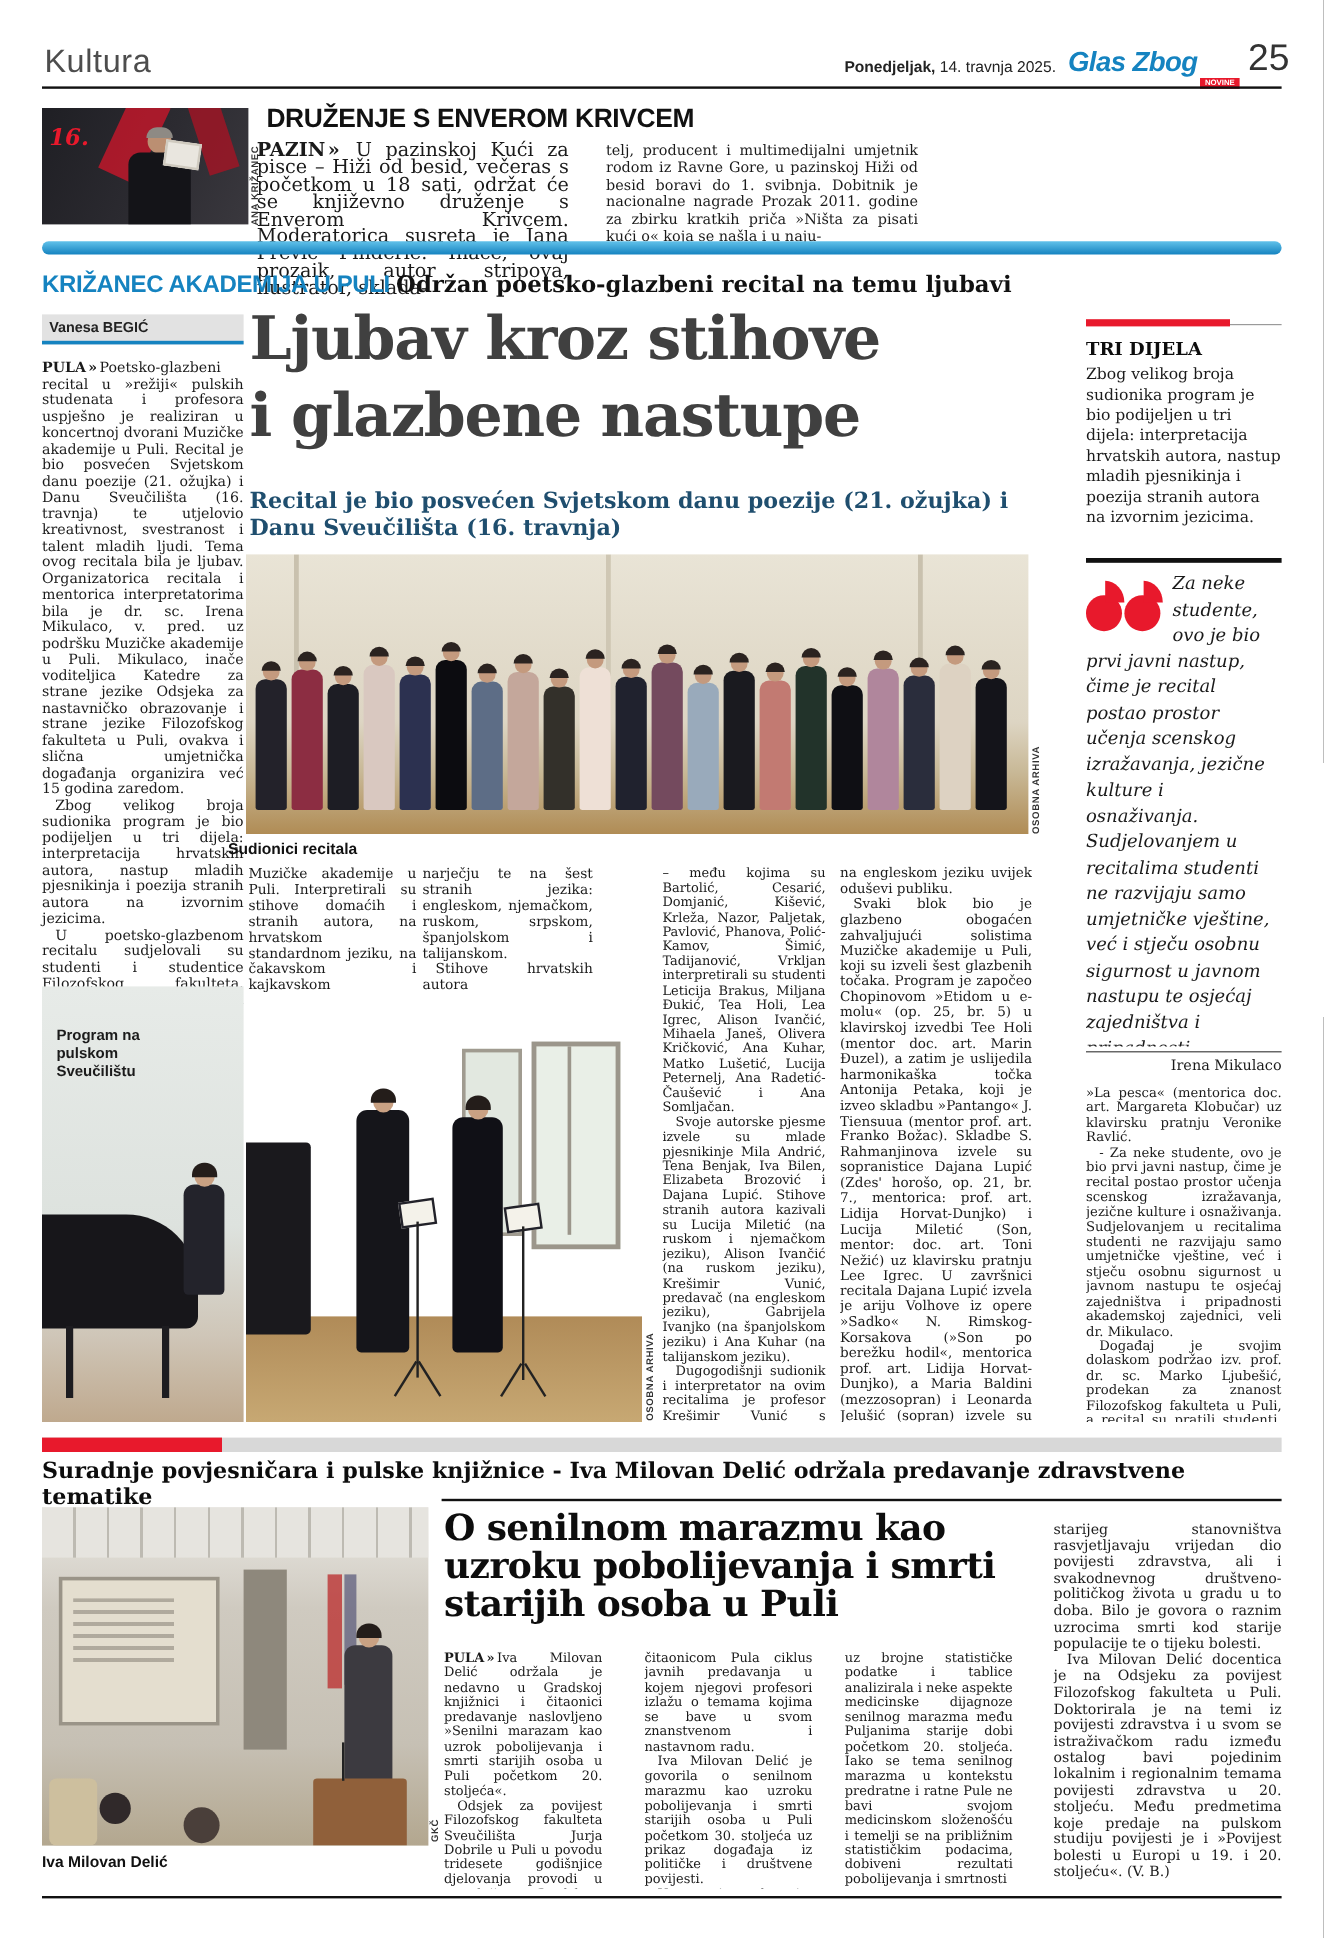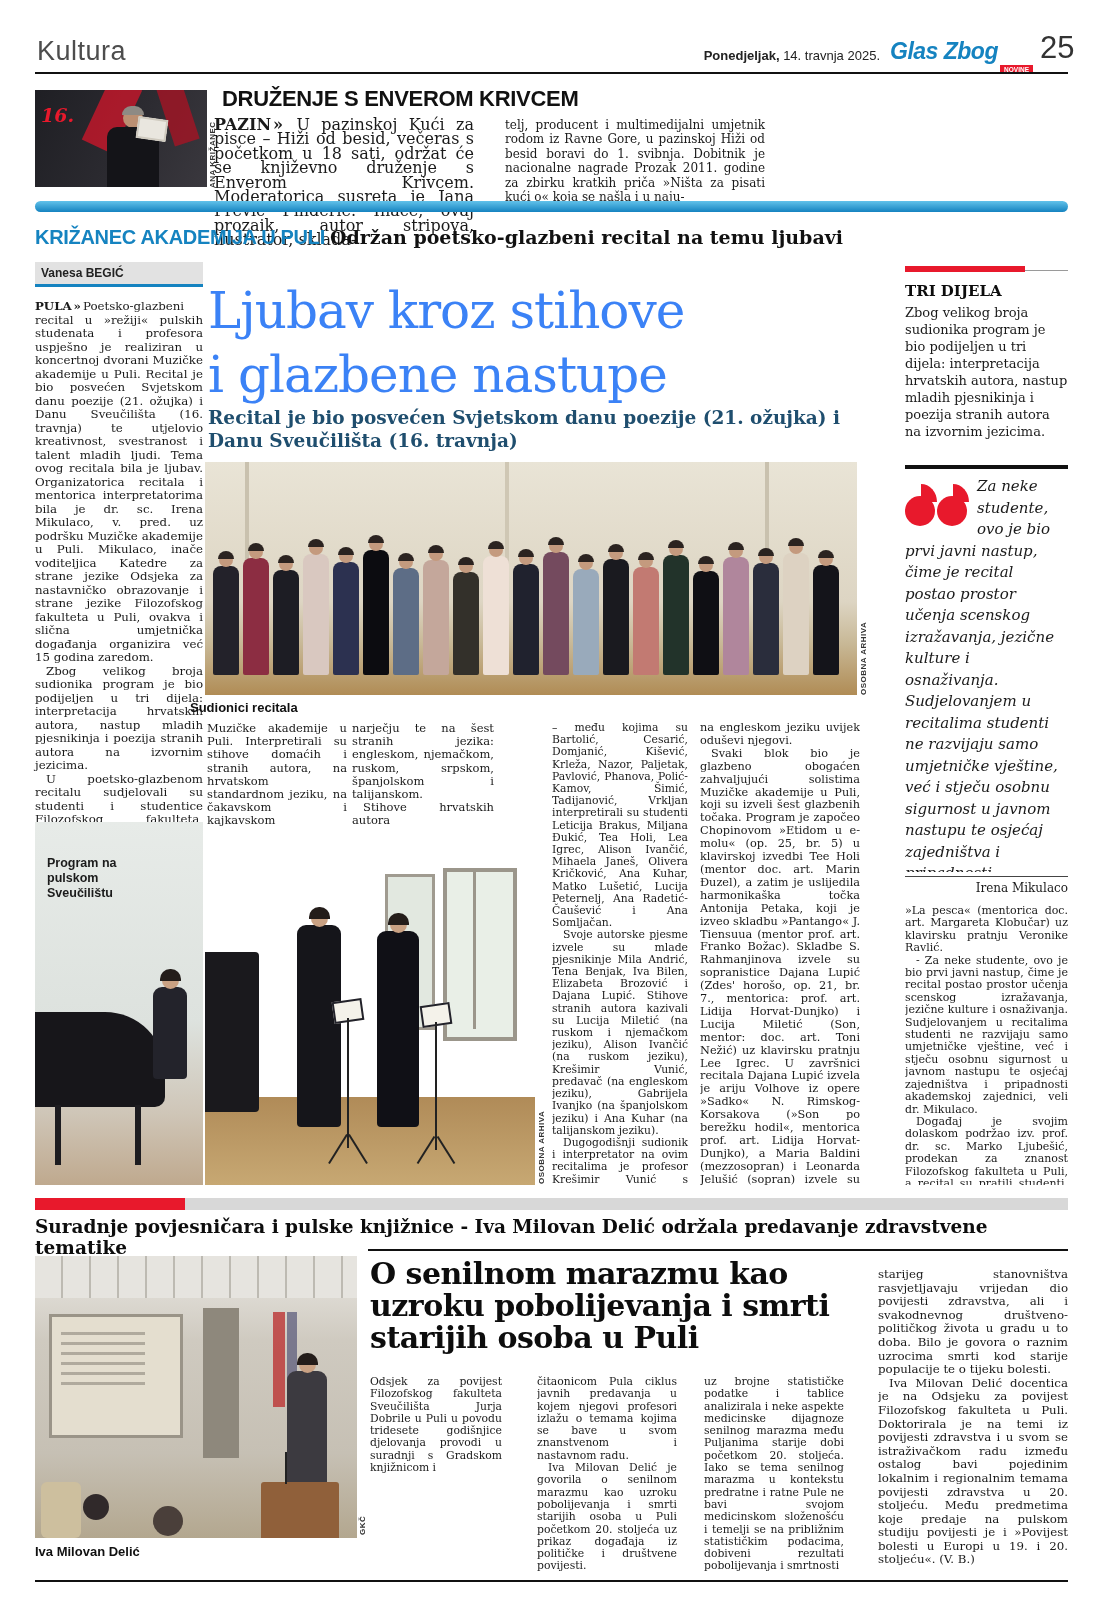--- a/index.html
+++ b/index.html
@@ -84,21 +84,21 @@
 
   <div class="abs" style="left:35px;top:226px;width:1000px;">
     <span class="sans" style="font-size:20px;font-weight:bold;color:#1583c0;letter-spacing:-0.3px;">KRIŽANEC AKADEMIJA U PULI</span>
     <span class="serif" style="font-size:19px;font-weight:bold;color:#111;">Održan poetsko-glazbeni recital na temu ljubavi</span>
   </div>
 
   <div class="abs" style="left:35px;top:262px;width:168px;height:22px;background:#e2e2e2;border-bottom:3px solid #1583c0;">
     <span class="sans" style="position:absolute;left:6px;top:4px;font-size:12px;font-weight:bold;color:#222;">Vanesa BEGIĆ</span>
   </div>
 
-  <div class="abs serif" style="left:208px;top:250px;width:670px;font-size:50px;line-height:64px;font-weight:normal;letter-spacing:-1px;color:#3b82f6;margin-top:29px;">
+  <div class="abs serif" style="left:208px;top:250px;width:670px;font-size:50px;line-height:64px;font-weight:bold;letter-spacing:-1px;color:#404040;">
     <div>Ljubav kroz stihove</div>
     <div>i glazbene nastupe</div>
   </div>
 
   <div class="abs serif" style="left:208px;top:406px;width:655px;font-size:18.5px;line-height:23px;font-weight:bold;color:#1f4e6e;">Recital je bio posvećen Svjetskom danu poezije (21. ožujka) i Danu Sveučilišta (16. travnja)</div>
 
   <div class="abs jus serif bodytext" style="left:35px;top:300px;width:168px;height:512px;font-size:11.8px;line-height:13.5px;">
     <p><span class="loc">PULA</span><span class="arr">»</span><span>Poetsko-glazbeni recital u »režiji« pulskih studenata i profesora uspješno je realiziran u koncertnoj dvorani Muzičke akademije u Puli. Recital je bio posvećen Svjetskom danu poezije (21. ožujka) i Danu Sveučilišta (16. travnja) te utjelovio kreativnost, svestranost i talent mladih ljudi. Tema ovog recitala bila je ljubav. Organizatorica recitala i mentorica interpretatorima bila je dr. sc. Irena Mikulaco, v. pred. uz podršku Muzičke akademije u Puli. Mikulaco, inače voditeljica Katedre za strane jezike Odsjeka za nastavničko obrazovanje i strane jezike Filozofskog fakulteta u Puli, ovakva i slična umjetnička događanja organizira već 15 godina zaredom.</span></p>
     <p>Zbog velikog broja sudionika program je bio podijeljen u tri dijela: interpretacija hrvatskih autora, nastup mladih pjesnikinja i poezija stranih autora na izvornim jezicima.</p>
     <p>U poetsko-glazbenom recitalu sudjelovali su studenti i studentice Filozofskog fakulteta, Fakulteta za odgojne i obrazovne znanosti i</p>
@@ -217,21 +217,21 @@
     <p>Stihove hrvatskih autora</p>
   </div>
 
   <div class="abs jus serif bodytext clip" style="left:552px;top:722px;width:136px;height:463px;font-size:10.8px;line-height:12.2px;">
     <p>– među kojima su Bartolić, Cesarić, Domjanić, Kišević, Krleža, Nazor, Paljetak, Pavlović, Phanova, Polić-Kamov, Šimić, Tadijanović, Vrkljan interpretirali su studenti Leticija Brakus, Miljana Đukić, Tea Holi, Lea Igrec, Alison Ivančić, Mihaela Janeš, Olivera Kričković, Ana Kuhar, Matko Lušetić, Lucija Peternelj, Ana Radetić-Čaušević i Ana Somljačan.</p>
     <p>Svoje autorske pjesme izvele su mlade pjesnikinje Mila Andrić, Tena Benjak, Iva Bilen, Elizabeta Brozović i Dajana Lupić. Stihove stranih autora kazivali su Lucija Miletić (na ruskom i njemačkom jeziku), Alison Ivančić (na ruskom jeziku), Krešimir Vunić, predavač (na engleskom jeziku), Gabrijela Ivanjko (na španjolskom jeziku) i Ana Kuhar (na talijanskom jeziku).</p>
     <p>Dugogodišnji sudionik i interpretator na ovim recitalima je profesor Krešimir Vunić s Filozofskog fakulteta koji svojom ekspresivnom i emocionalnom interpretacijom</p>
   </div>
 
   <div class="abs jus serif bodytext clip" style="left:700px;top:722px;width:160px;height:463px;font-size:11.3px;line-height:12.9px;">
-    <p>na engleskom jeziku uvijek oduševi njegovi.</p>
+    <p>na engleskom jeziku uvijek oduševi publiku.</p>
     <p>Svaki blok bio je glazbeno obogaćen zahvaljujući solistima Muzičke akademije u Puli, koji su izveli šest glazbenih točaka. Program je započeo Chopinovom »Etidom u e-molu« (op. 25, br. 5) u klavirskoj izvedbi Tee Holi (mentor doc. art. Marin Đuzel), a zatim je uslijedila harmonikaška točka Antonija Petaka, koji je izveo skladbu »Pantango« J. Tiensuua (mentor prof. art. Franko Božac). Skladbe S. Rahmanjinova izvele su sopranistice Dajana Lupić (Zdes' horošo, op. 21, br. 7., mentorica: prof. art. Lidija Horvat-Dunjko) i Lucija Miletić (Son, mentor: doc. art. Toni Nežić) uz klavirsku pratnju Lee Igrec. U završnici recitala Dajana Lupić izvela je ariju Volhove iz opere »Sadko« N. Rimskog-Korsakova (»Son po berežku hodil«, mentorica prof. art. Lidija Horvat-Dunjko), a Maria Baldini (mezzosopran) i Leonarda Jelušić (sopran) izvele su Rossinijevu</p>
   </div>
 
   <div class="abs" style="left:205px;top:832px;width:330px;height:353px;background:linear-gradient(180deg,#dcd8d0 0%,#d2cec5 62%,#b99668 78%,#a5straight 100%,#a5824f 100%);overflow:hidden;">
     <div class="abs" style="left:238px;top:36px;width:66px;height:165px;background:#e9efe7;border:4px solid #9b968b;"></div>
     <div class="abs" style="left:268px;top:40px;width:3px;height:157px;background:#9b968b;"></div>
     <div class="abs" style="left:180px;top:42px;width:44px;height:150px;background:#e2e8e0;border:3px solid #a09b90;"></div>
     <div class="abs" style="left:0;top:265px;width:330px;height:88px;background:linear-gradient(180deg,#b08b58,#c7a873);"></div>
     <div class="abs" style="left:-18px;top:120px;width:72px;height:160px;background:#1a191d;border-radius:4px;"></div>
     <div class="figure" style="left:92px;top:78px;width:44px;height:225px;">
@@ -301,26 +301,27 @@
     <div class="abs" style="left:48px;top:238px;width:26px;height:26px;border-radius:50%;background:#30292a;"></div>
     <div class="abs" style="left:118px;top:250px;width:30px;height:30px;border-radius:50%;background:#4a3f3a;"></div>
     <div class="abs" style="left:6px;top:226px;width:40px;height:56px;background:#cdbf9e;border-radius:6px;"></div>
   </div>
   <div class="abs vcredit" style="left:358px;top:1495px;height:40px;">GKČ</div>
   <div class="abs caption" style="left:35px;top:1544px;">Iva Milovan Delić</div>
 
   <div class="abs serif" style="left:370px;top:1258px;width:520px;font-size:30px;line-height:32px;font-weight:bold;letter-spacing:-0.5px;color:#0d0d0d;">O senilnom marazmu kao uzroku pobolijevanja i smrti starijih osoba u Puli</div>
 
   <div class="abs jus serif bodytext clip" style="left:370px;top:1376px;width:132px;height:198px;font-size:10.8px;line-height:12.3px;">
+    <p><span class="loc">PULA</span><span class="arr">»</span><span>Iva Milovan Delić održala je nedavno u Gradskoj knjižnici i čitaonici predavanje naslovljeno »Senilni marazam kao uzrok pobolijevanja i smrti starijih osoba u Puli početkom 20. stoljeća«.</span></p>
     <p>Odsjek za povijest Filozofskog fakulteta Sveučilišta Jurja Dobrile u Puli u povodu tridesete godišnjice djelovanja provodi u suradnji s Gradskom knjižnicom i</p>
   </div>
 
   <div class="abs jus serif bodytext clip" style="left:537px;top:1376px;width:140px;height:198px;font-size:10.8px;line-height:12.3px;">
     <p>čitaonicom Pula ciklus javnih predavanja u kojem njegovi profesori izlažu o temama kojima se bave u svom znanstvenom i nastavnom radu.</p>
-    <p>Iva Milovan Delić je govorila o senilnom marazmu kao uzroku pobolijevanja i smrti starijih osoba u Puli početkom 20. stoljeća uz prikaz događaja iz političke i društvene povijesti.</p>
+    <p>Iva Milovan Delić je govorila o senilnom marazmu kao uzroku pobolijevanja i smrti starijih osoba u Puli početkom 30. stoljeća uz prikaz događaja iz političke i društvene povijesti.</p>
     <p>U svome je predavanju</p>
   </div>
 
   <div class="abs jus serif bodytext clip" style="left:704px;top:1376px;width:140px;height:198px;font-size:10.8px;line-height:12.3px;">
     <p>uz brojne statističke podatke i tablice analizirala i neke aspekte medicinske dijagnoze senilnog marazma među Puljanima starije dobi početkom 20. stoljeća. Iako se tema senilnog marazma u kontekstu predratne i ratne Pule ne bavi svojom medicinskom složenošću i temelji se na približnim statističkim podacima, dobiveni rezultati pobolijevanja i smrtnosti</p>
   </div>
 
   <div class="abs jus serif bodytext clip" style="left:878px;top:1268px;width:190px;height:306px;font-size:11.8px;line-height:13.6px;">
     <p>starijeg stanovništva rasvjetljavaju vrijedan dio povijesti zdravstva, ali i svakodnevnog društveno-političkog života u gradu u to doba. Bilo je govora o raznim uzrocima smrti kod starije populacije te o tijeku bolesti.</p>
     <p>Iva Milovan Delić docentica je na Odsjeku za povijest Filozofskog fakulteta u Puli. Doktorirala je na temi iz povijesti zdravstva i u svom se istraživačkom radu između ostalog bavi pojedinim lokalnim i regionalnim temama povijesti zdravstva u 20. stoljeću. Među predmetima koje predaje na pulskom studiju povijesti je i »Povijest bolesti u Europi u 19. i 20. stoljeću«. (V. B.)</p>

